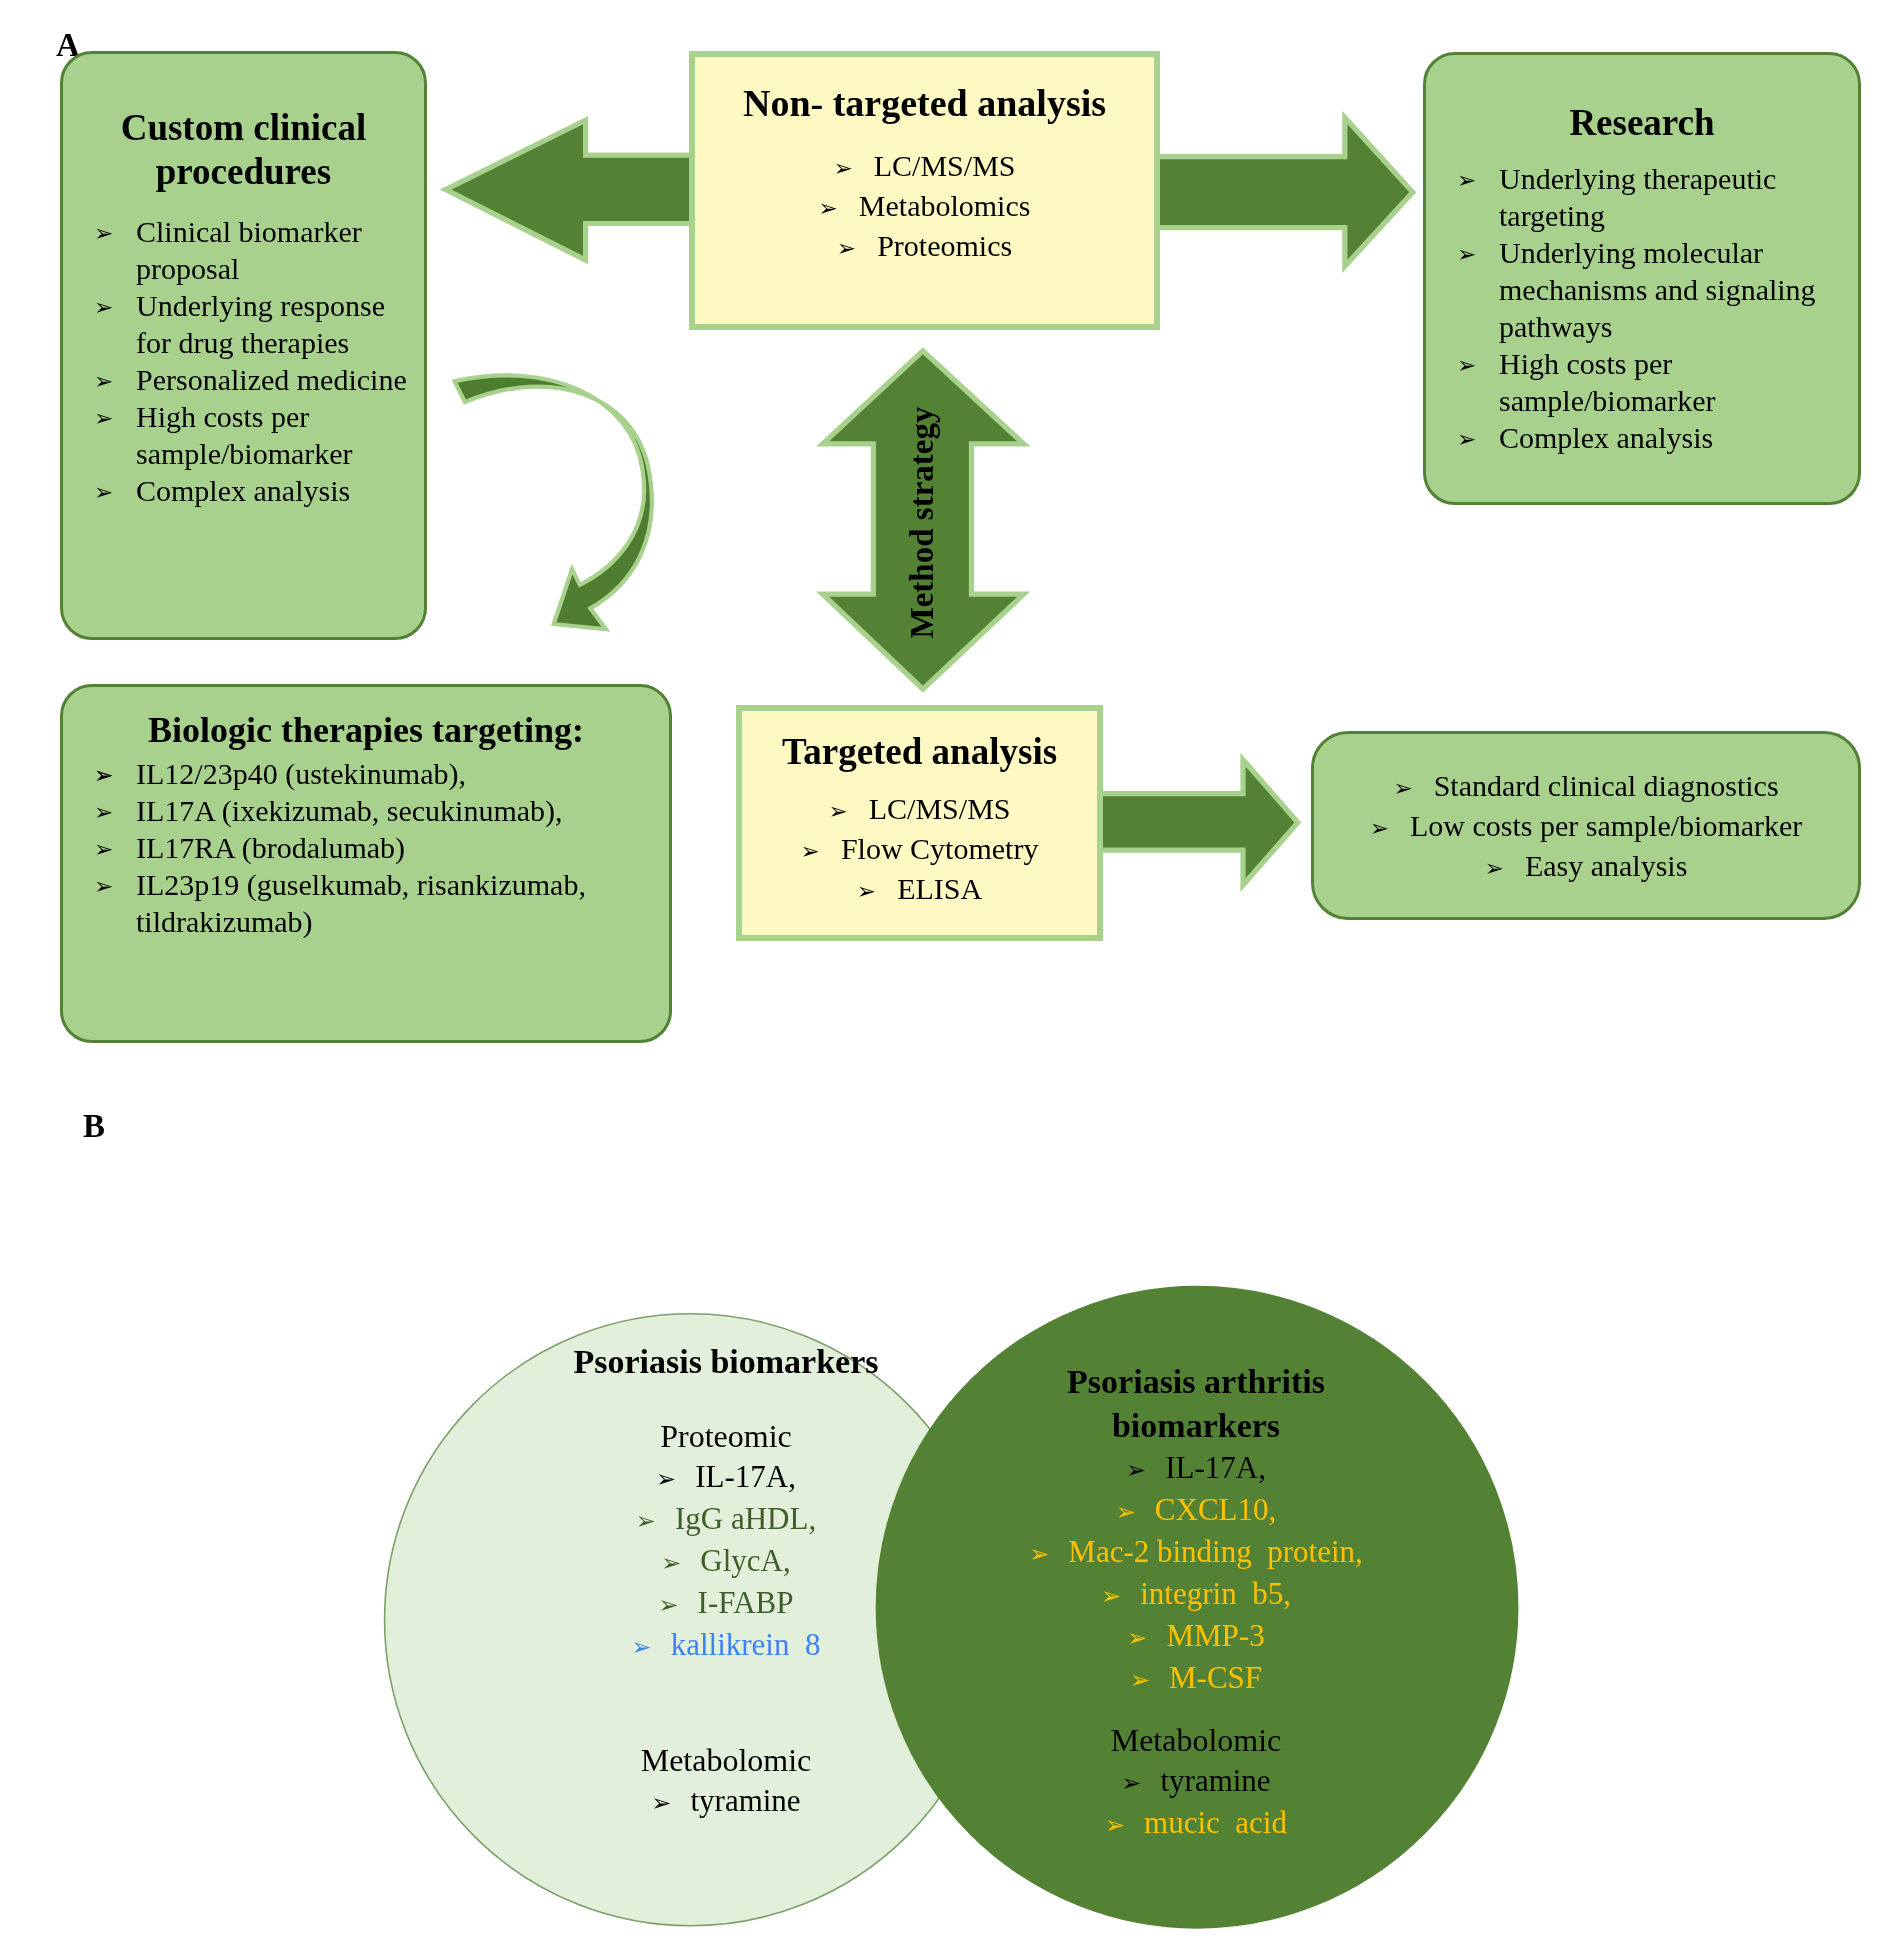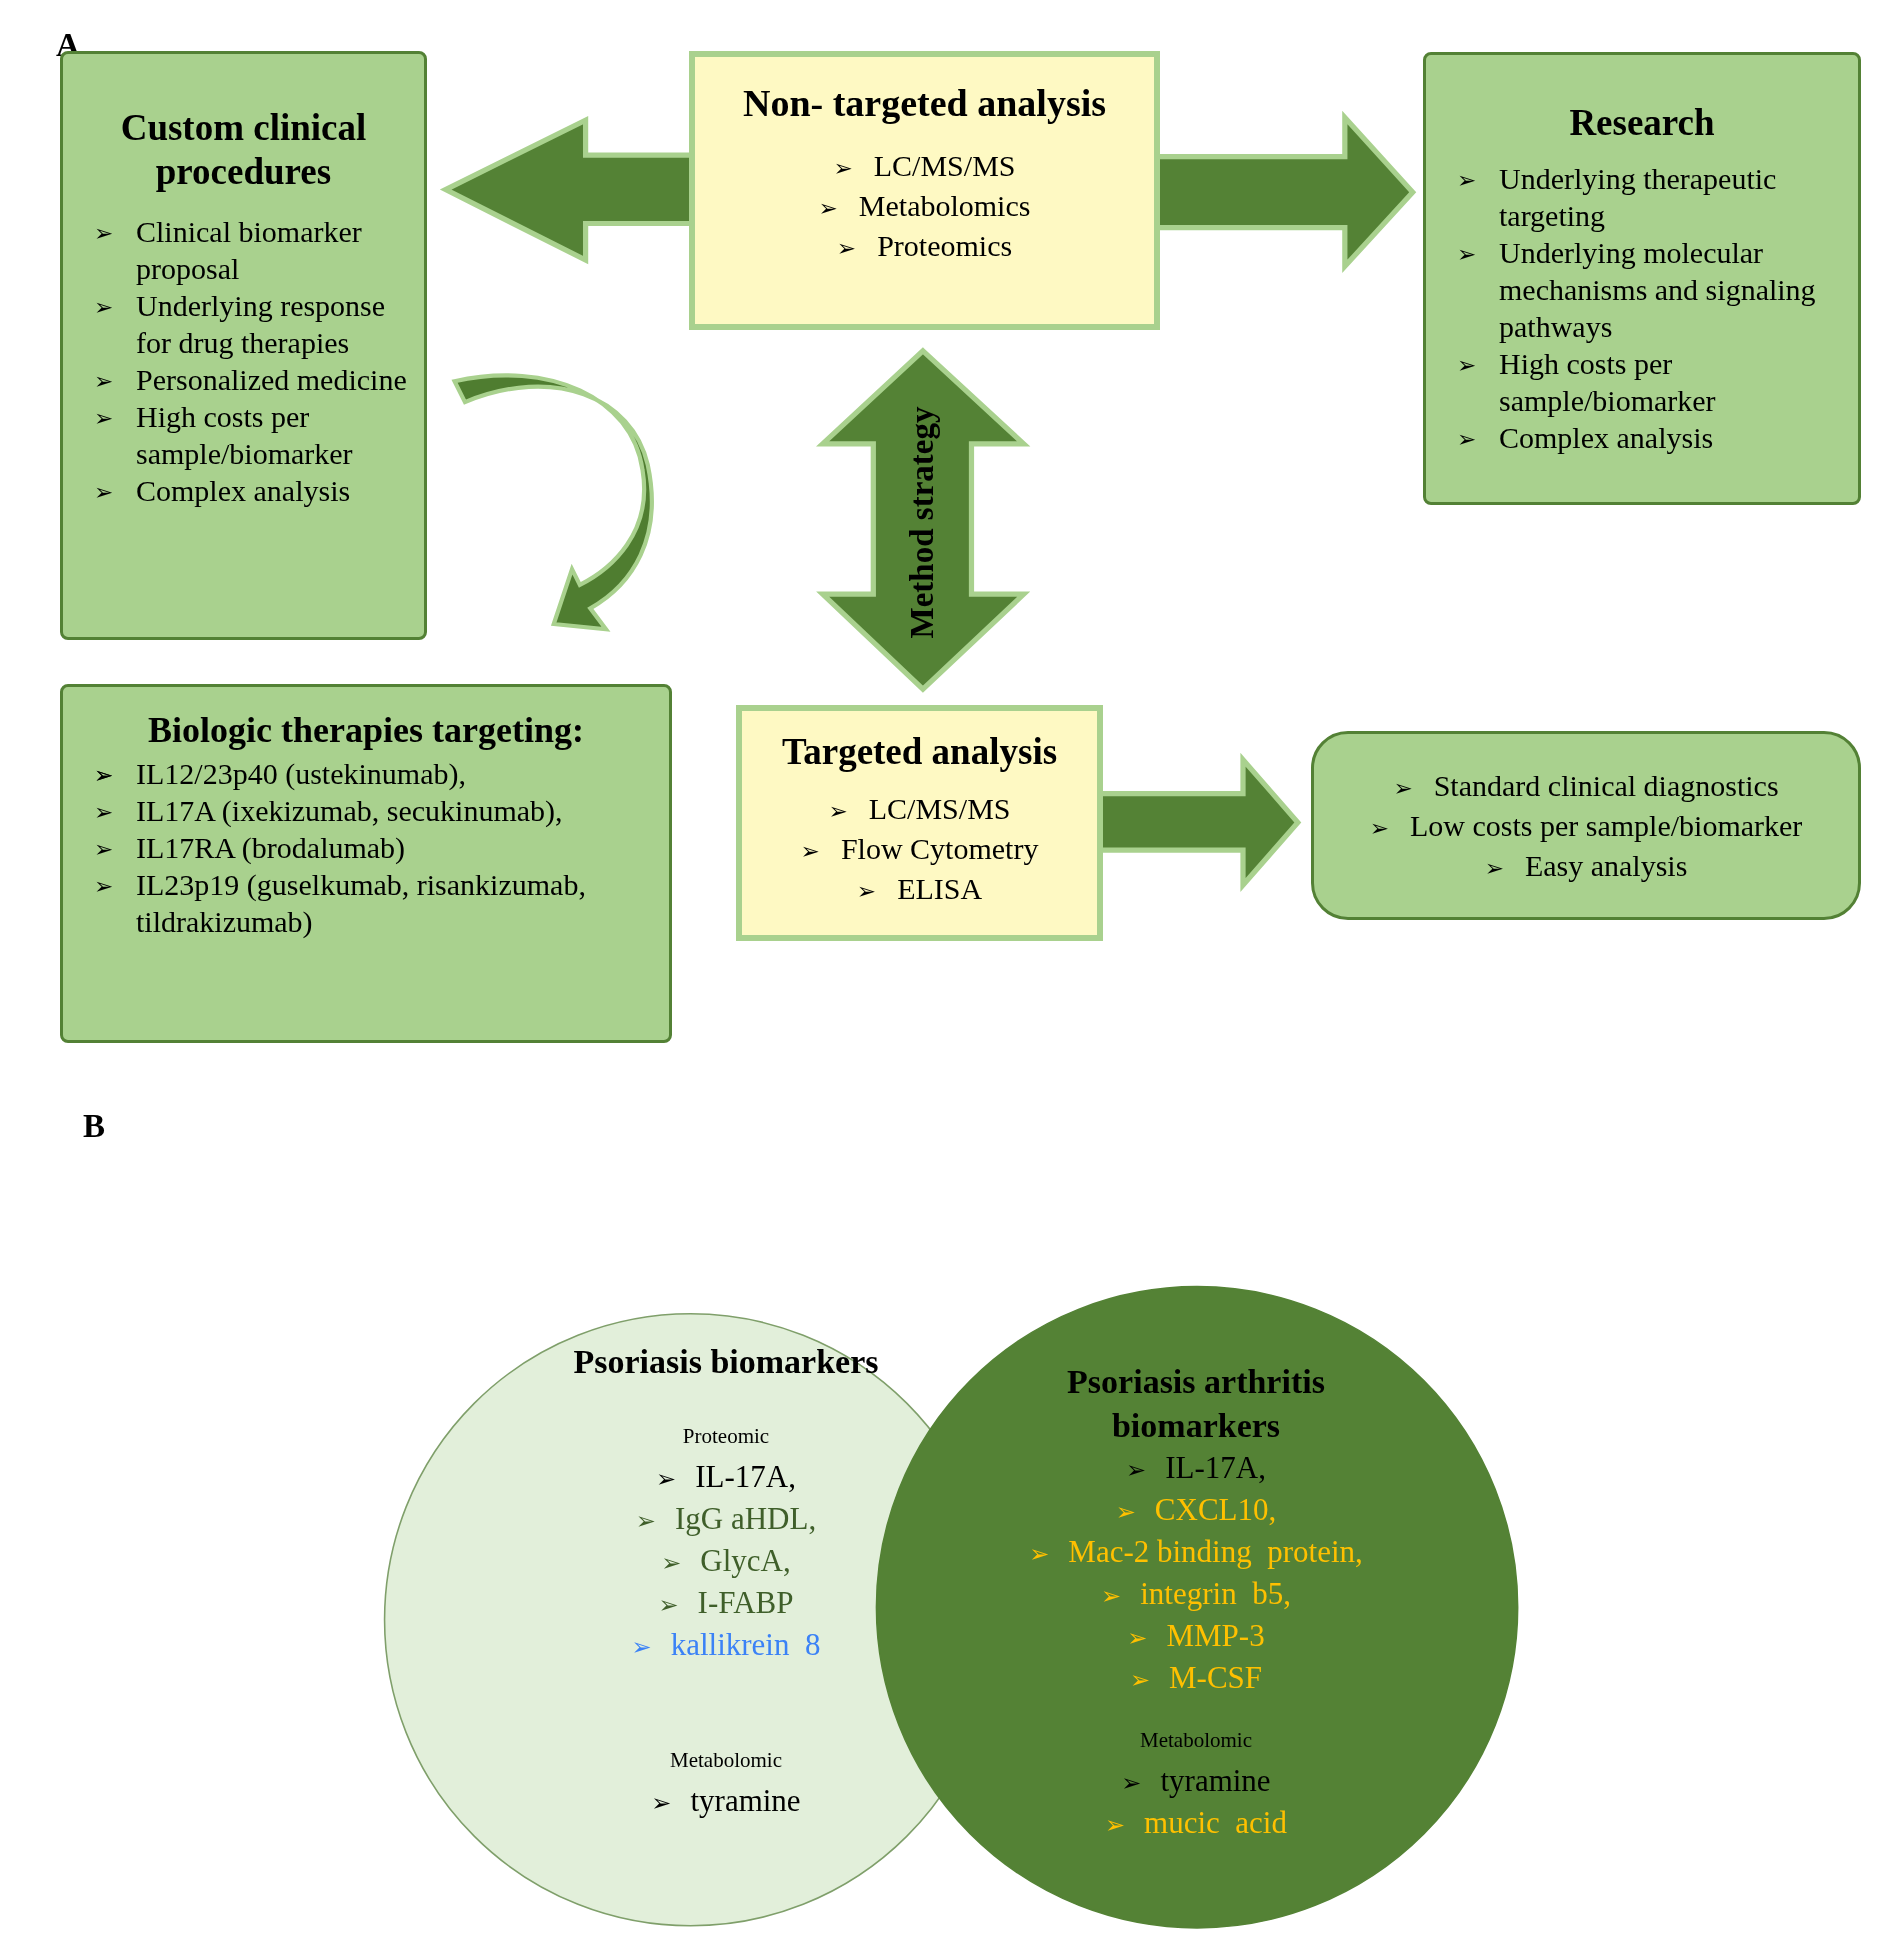--- a/index.html
+++ b/index.html
@@ -2,33 +2,33 @@
 <html style="font-size:8.4px"><head>
 <meta charset="utf-8">
 <style>
   html, body { margin:0; padding:0; background:#ffffff; }
   body { width:1885px; height:1955px; position:relative; overflow:hidden;
          font-family:"Liberation Serif","DejaVu Serif",serif; color:#000; }
   .abs { position:absolute; }
   svg.shapes { position:absolute; left:0; top:0; }
   .panel-label { position:absolute; font-weight:bold; font-size:33px; }
   .box { position:absolute; box-sizing:border-box; }
-  .rounded { background:#a9d18e; border:3.1px solid #538135; border-radius:8px; }
+  .rounded { background:#a9d18e; border:3.1px solid #538135; border-radius:32px; }
   .dark { background:#fef9c3; border:6.3px solid #a9d18e; }
   .title { font-weight:bold; text-align:center; font-size:37px; line-height:1.2; }
   ul.bl { list-style:none; margin:0; padding:0; }
   ul.bl li { position:relative; font-size:30px; line-height:37px; }
   .bullet { display:inline-block; font-family:"DejaVu Sans",sans-serif; font-size:23px; }
   .left-list li { padding-left:73px; }
   .left-list li .bullet { position:absolute; left:31px; top:2.1px; }
   .center-list { text-align:center; }
   .center-list li .bullet { margin-right:21px; }
   .venn-text { position:absolute; text-align:center; }
   .venn-text .h { font-weight:bold; font-size:34px; line-height:44px; }
-  .venn-text .sub { font-size:21px; line-height:41px; margin-top:15.7px; }
+  .venn-text .sub { font-size:32px; line-height:41px; margin-top:15.7px; }
   .venn-text .it { font-size:31px; line-height:40px; }
   .venn-text .it .bullet { font-size:24px; margin-right:19px; }
   .rot { transform:rotate(-90deg); transform-origin:center center; font-weight:bold; font-size:33px; white-space:nowrap; }
 </style>
 </head>
 <body>
 
 <svg class="shapes" width="1885" height="1955" viewBox="0 0 3609 3744">
 
   <polygon points="1330,297 1121,297 1121,230 853,363 1121,498 1121,428 1330,428" fill="#548235" stroke="#a9d18e" stroke-width="10" stroke-linejoin="miter"></polygon>

